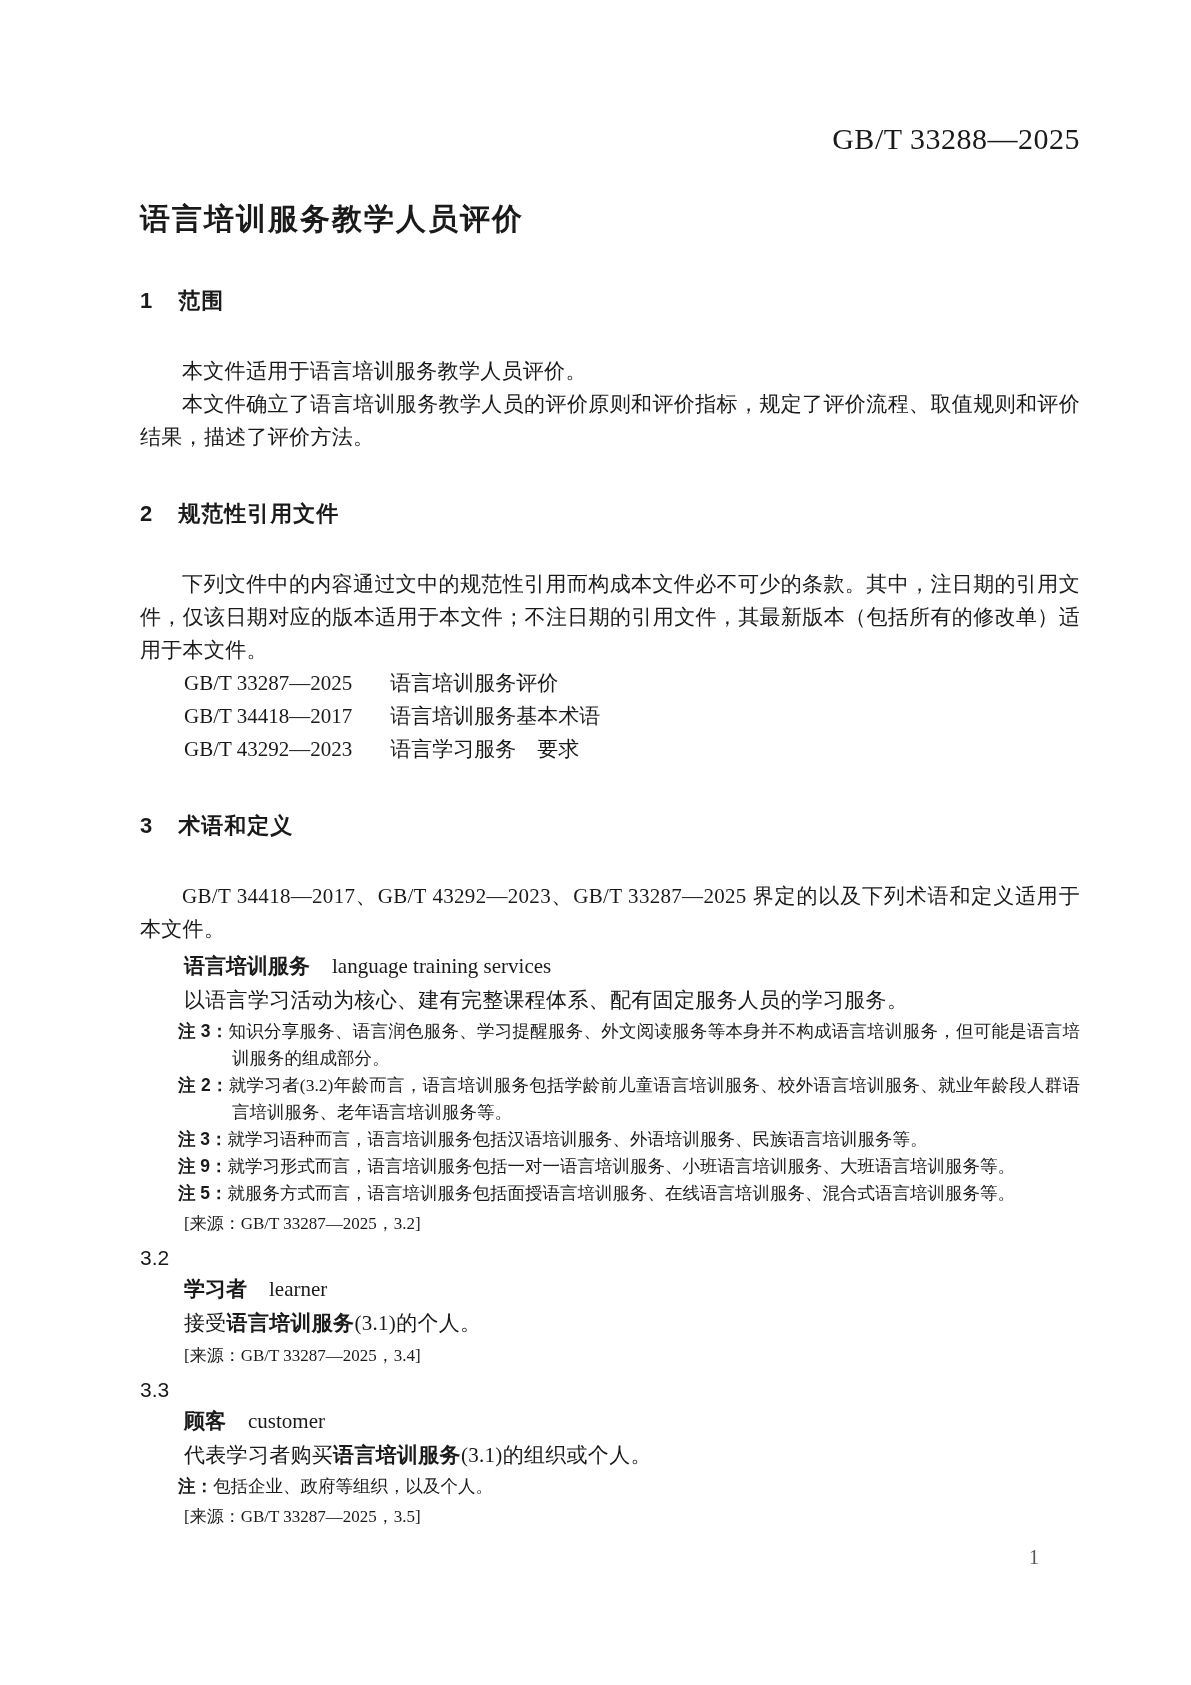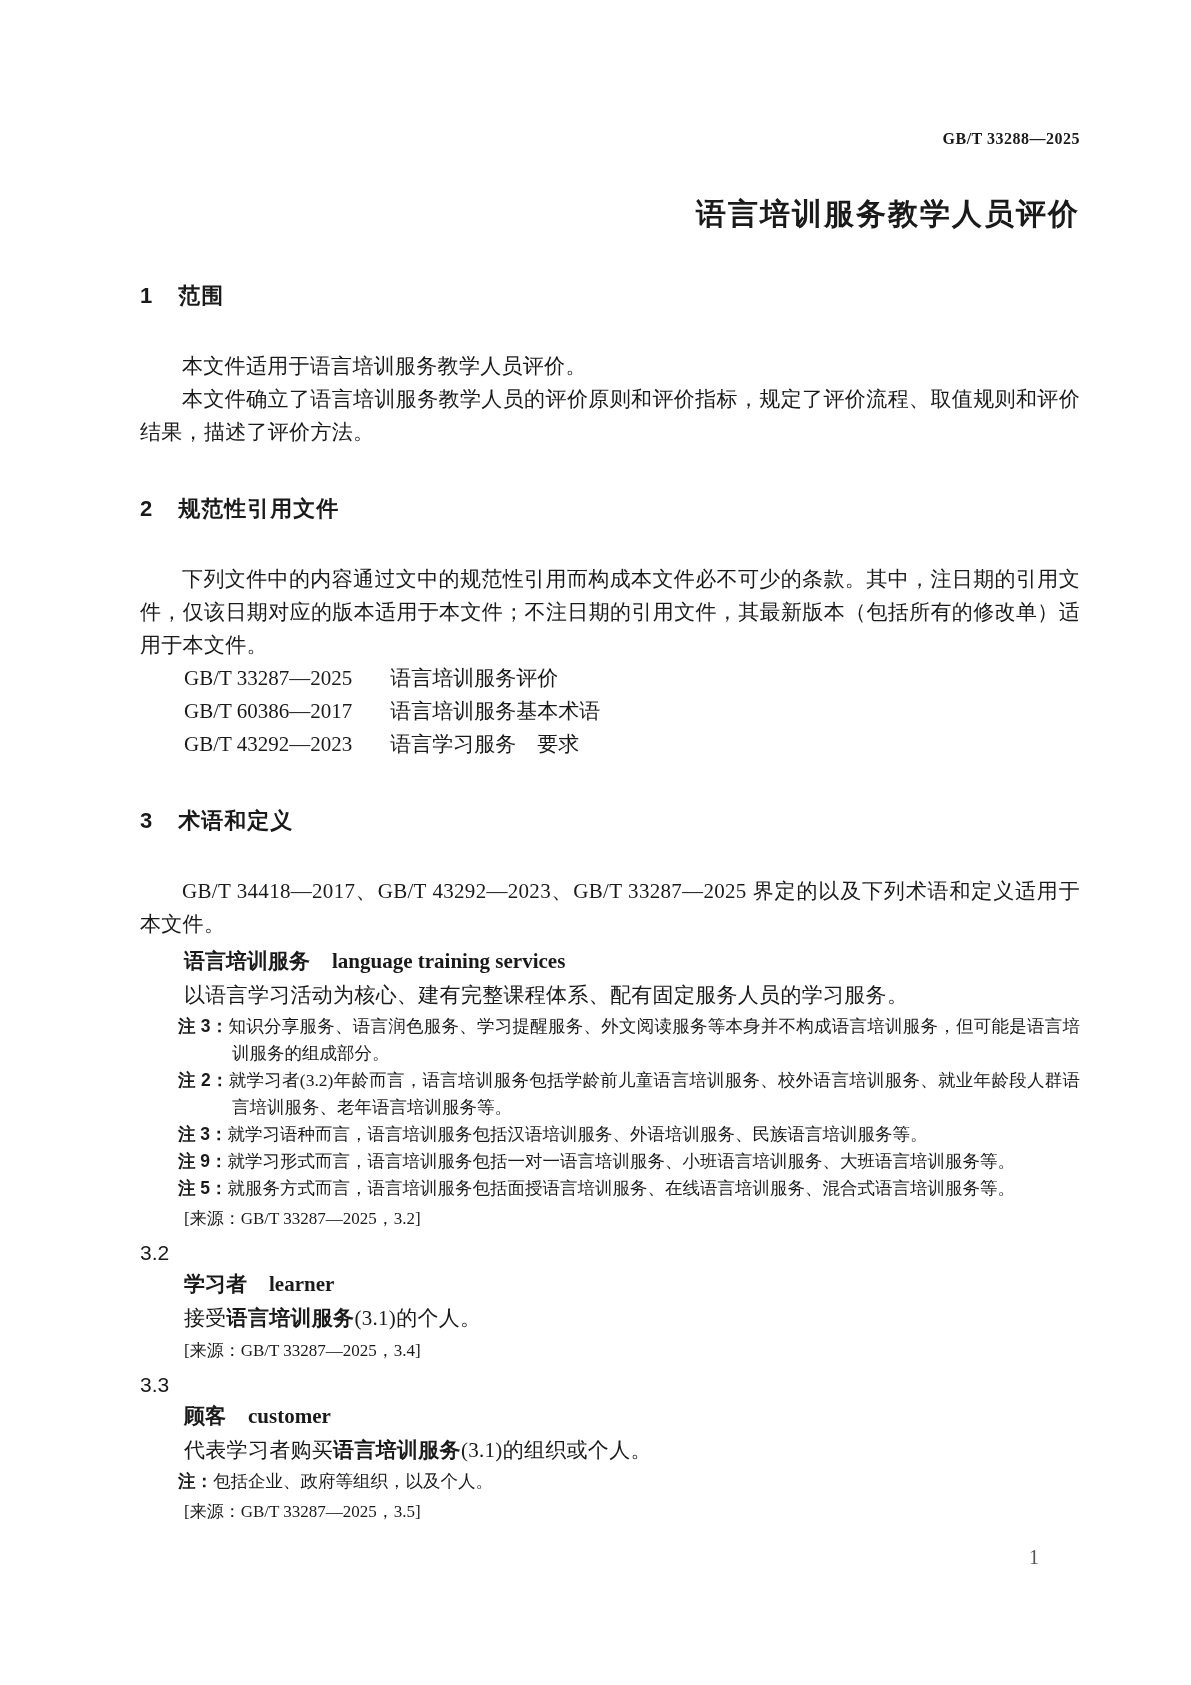--- a/index.html
+++ b/index.html
@@ -10,26 +10,26 @@
     color:#1a1a1a;
     font-family:"Liberation Serif","DejaVu Serif",serif;
     overflow:hidden;
     box-sizing:border-box;
     padding:126px 111px 0 140px;
   }
   
   .doc-header { text-align:right; line-height:26px; }
   .std-code {
     font-family:"Liberation Serif","DejaVu Serif",serif;
-    font-weight:bold; font-size:16px; letter-spacing:0.5px;
+    font-weight:normal; font-size:30px; letter-spacing:0.5px;
   }
   
   .doc-title {
     margin:40px 0 0 0;
-    text-align:right;
+    text-align:left;
     font-family:"Liberation Sans","DejaVu Sans",sans-serif;
     font-weight:bold;
     font-size:30px; line-height:44px; letter-spacing:2px;
   }
   
   .sec-heading {
     margin-top:44px;
     font-family:"Liberation Sans","DejaVu Sans",sans-serif;
     font-weight:bold;
     font-size:22px; line-height:32px; letter-spacing:1px;
@@ -55,21 +55,21 @@
     font-size:21px; line-height:30px;
   }
   .term-line { margin-left:44px; line-height:32px; }
   .term-zh {
     font-family:"Liberation Sans","DejaVu Sans",sans-serif;
     font-weight:bold; font-size:21px;
   }
   .term-en {
     margin-left:22px;
     font-family:"Liberation Serif","DejaVu Serif",serif;
-    font-weight:bold; font-size:21px;
+    font-weight:normal; font-size:21px;
   }
   .term-def {
     margin:0 0 0 44px;
     font-size:21px; line-height:32px;
     text-align:justify; letter-spacing:0.3px;
   }
   .term-def .bold-term {
     font-family:"Liberation Sans","DejaVu Sans",sans-serif;
     font-weight:bold;
   }
@@ -115,21 +115,21 @@
 
   <div class="sec-heading">
     <span class="sec-num">2</span><span class="sec-title">规范性引用文件</span>
   </div>
   <p class="body-para">下列文件中的内容通过文中的规范性引用而构成本文件必不可少的条款。其中，注日期的引用文件，仅该日期对应的版本适用于本文件；不注日期的引用文件，其最新版本（包括所有的修改单）适用于本文件。</p>
   <div class="ref-list">
     <div class="ref-item">
       <span class="ref-code">GB/T 33287—2025</span><span class="ref-title">语言培训服务评价</span>
     </div>
     <div class="ref-item">
-      <span class="ref-code">GB/T 60386—2017</span><span class="ref-title">语言培训服务基本术语</span>
+      <span class="ref-code">GB/T 34418—2017</span><span class="ref-title">语言培训服务基本术语</span>
     </div>
     <div class="ref-item">
       <span class="ref-code">GB/T 43292—2023</span><span class="ref-title">语言学习服务　要求</span>
     </div>
   </div>
 
   <div class="sec-heading">
     <span class="sec-num">3</span><span class="sec-title">术语和定义</span>
   </div>
   <p class="body-para">GB/T 34418—2017、GB/T 43292—2023、GB/T 33287—2025 界定的以及下列术语和定义适用于本文件。</p>

